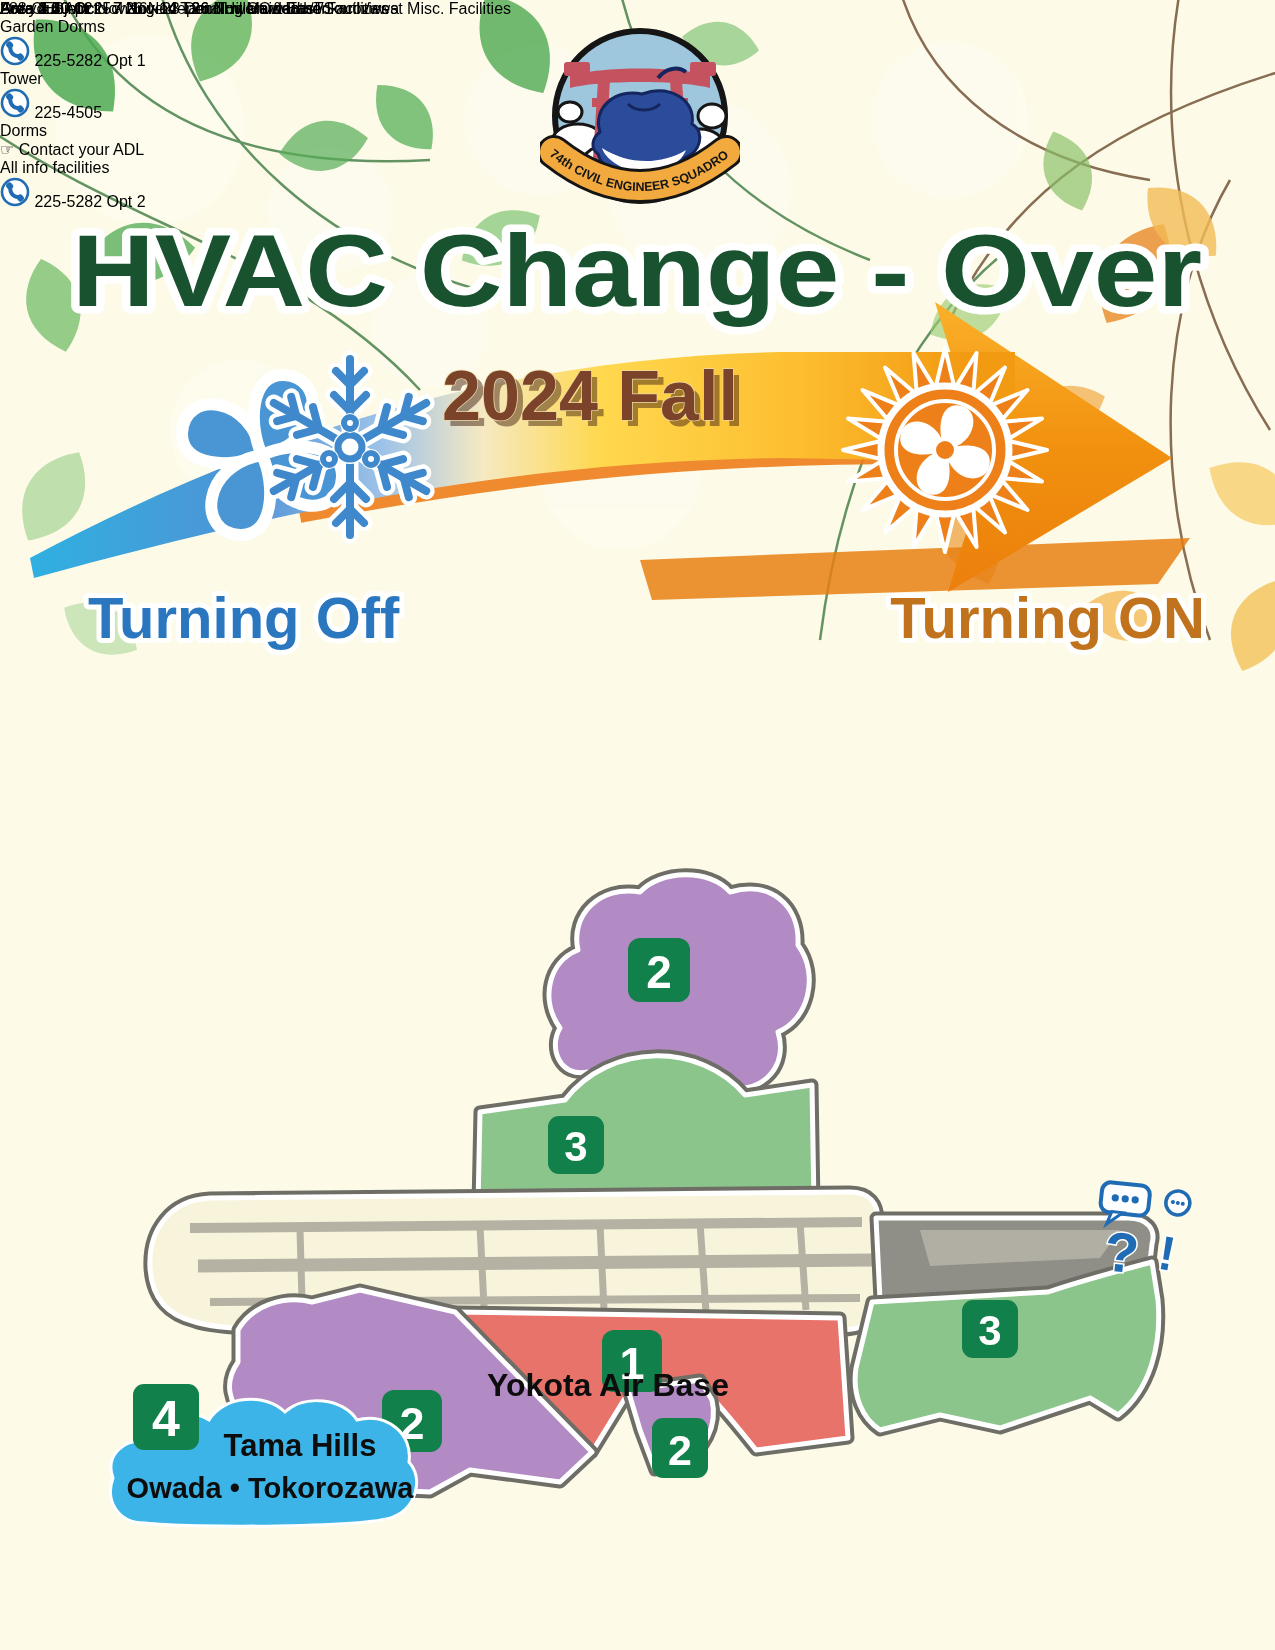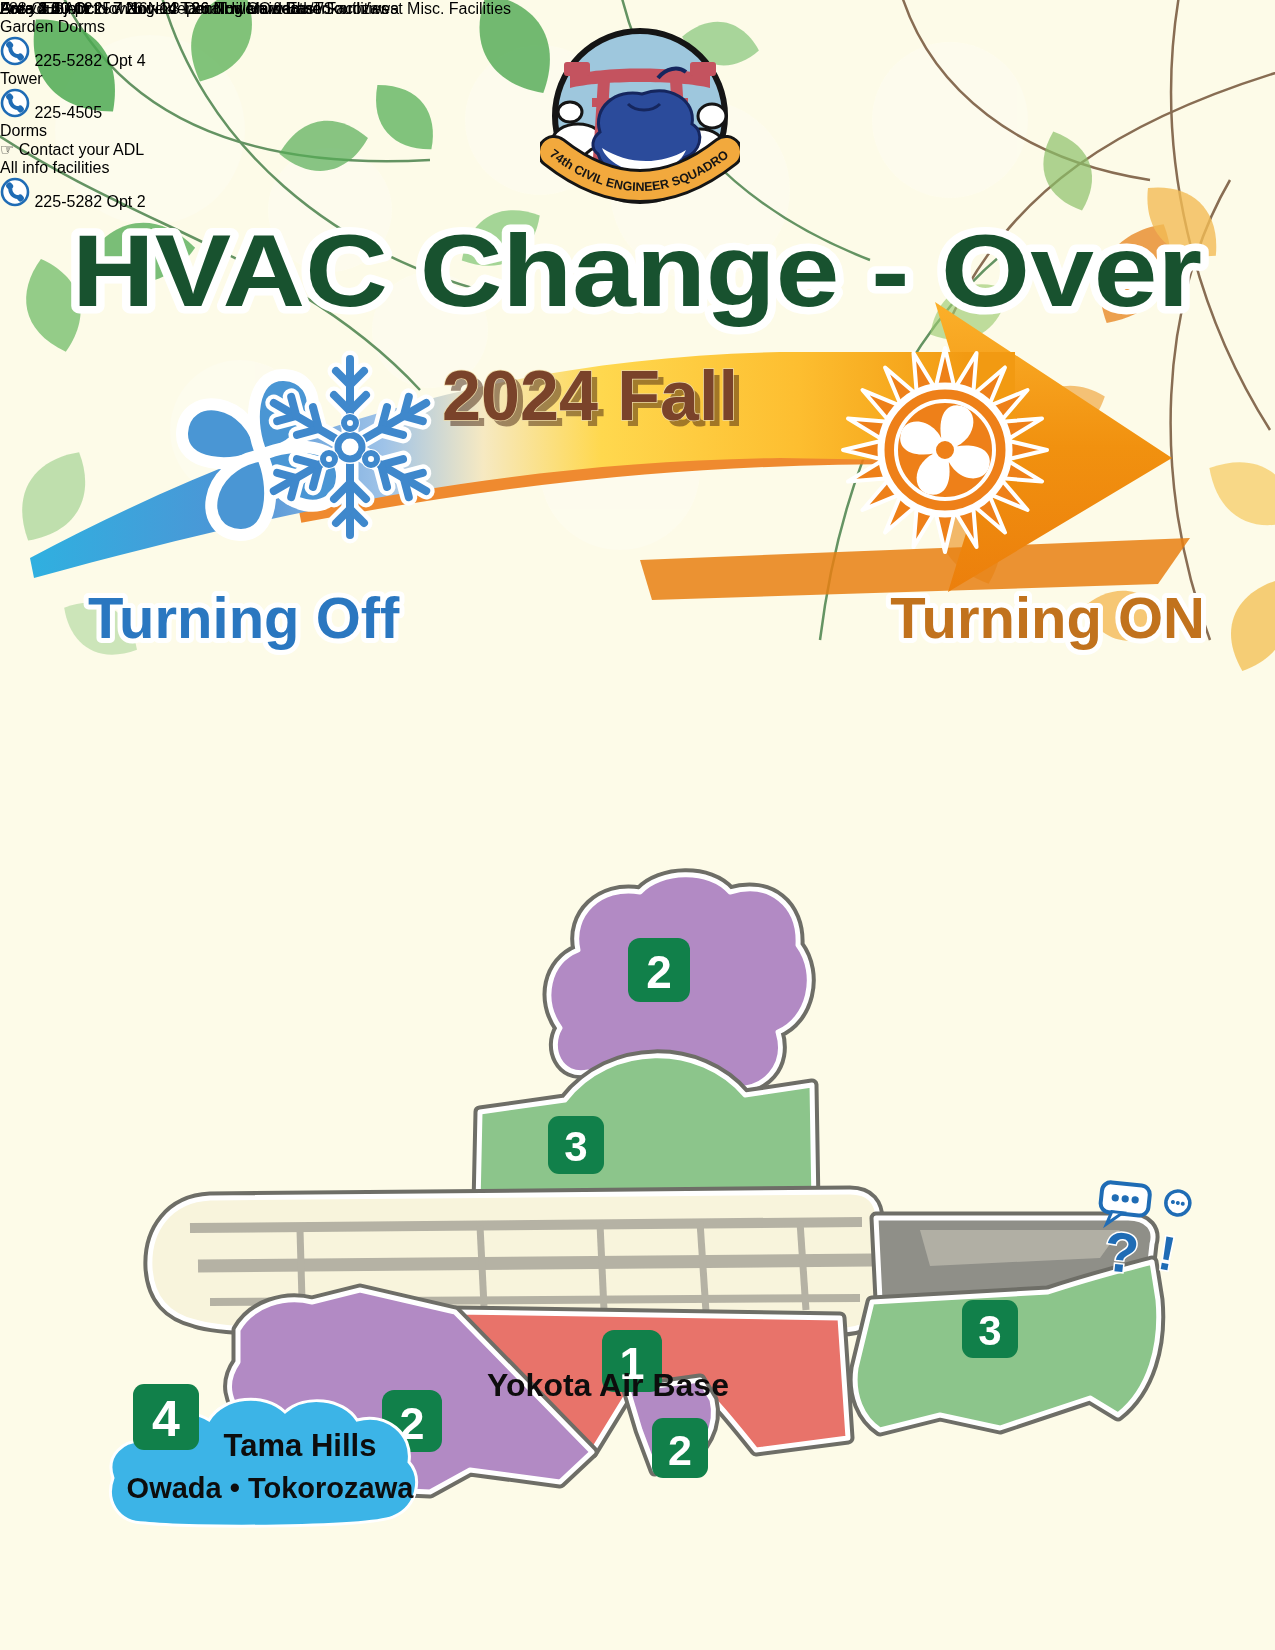--- a/index.html
+++ b/index.html
@@ -450,21 +450,21 @@
     <div class="cbtn btn1">Garden Dorms</div>
     <div class="cval v1">
       <svg width="30" height="30" viewBox="-15 -15 30 30">
         <circle r="13" fill="#fff" stroke="#1f6cb5" stroke-width="2.6"></circle>
         <g transform="rotate(-42)" fill="#1f6cb5">
           <rect x="-3.2" y="-11.5" width="6.4" height="7" rx="3"></rect>
           <rect x="-3.2" y="4.5" width="6.4" height="7" rx="3"></rect>
           <path d="M-2.6,-7 C-6.5,-3.5 -6.5,3.5 -2.6,7 L0.4,4.4 C-2.2,2 -2.2,-2 0.4,-4.4 Z"></path>
         </g>
       </svg>
-      <span>225-5282 Opt 4</span>
+      <span>225-5282 Opt 1</span>
     </div>
 
     <div class="cbtn btn2">Tower</div>
     <div class="cval v2">
       <svg width="30" height="30" viewBox="-15 -15 30 30">
         <circle r="13" fill="#fff" stroke="#1f6cb5" stroke-width="2.6"></circle>
         <g transform="rotate(-42)" fill="#1f6cb5">
           <rect x="-3.2" y="-11.5" width="6.4" height="7" rx="3"></rect>
           <rect x="-3.2" y="4.5" width="6.4" height="7" rx="3"></rect>
           <path d="M-2.6,-7 C-6.5,-3.5 -6.5,3.5 -2.6,7 L0.4,4.4 C-2.2,2 -2.2,-2 0.4,-4.4 Z"></path>

